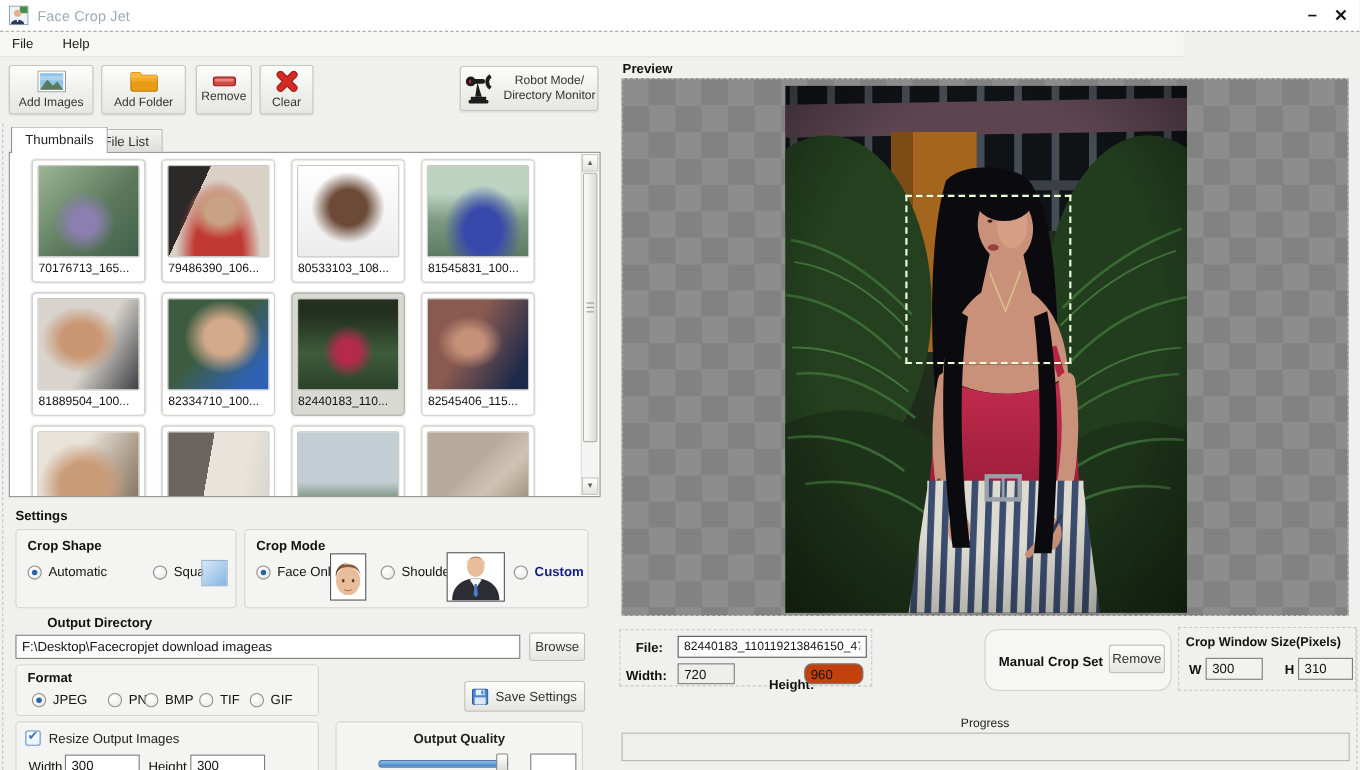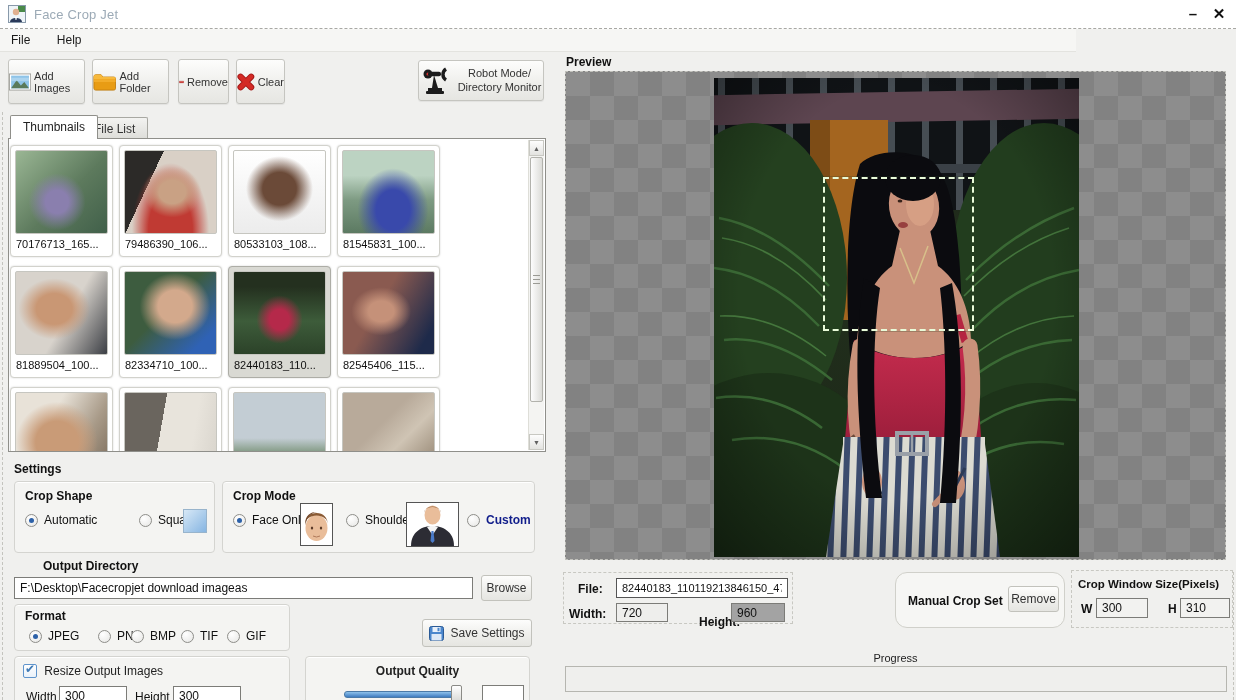--- a/index.html
+++ b/index.html
@@ -11,35 +11,35 @@
   .app-icon { position:absolute; left:8px; top:5px; width:18px; height:18px; }
   .title-text { position:absolute; left:34px; top:7px; font-size:13px; color:#9caab6; letter-spacing:.2px; }
   .win-btn { position:absolute; top:5px; font-size:15px; font-weight:bold; color:#111; width:22px; text-align:center; cursor:default; }
   .win-min { right:32px; }
   .win-close { right:6px; }
 
   .menubar { position:absolute; left:0; top:29px; width:1076px; height:23px; background:#f6f6f4; border-bottom:1px solid #e3e3df; }
   .menu-item { display:inline-block; padding:4px 11px 3px 11px; font-size:12px; color:#1a1a1a; }
 
   
-  .tbtn { position:absolute; display:flex; align-items:center; justify-content:center; gap:3px;
+  .tbtn { position:absolute; display:flex; flex-direction:column; align-items:center; justify-content:center; gap:3px;
           background:linear-gradient(#fdfdfc,#efefec 55%,#e6e6e2); border:1px solid #c5c5c0; border-radius:3px;
           font-size:11px; color:#333; box-shadow:0 1px 1px rgba(0,0,0,.06); }
   .tbtn-addimg { left:8px;  top:59px; width:77px; height:45px; }
   .tbtn-addfld { left:92px; top:59px; width:77px; height:45px; }
   .tbtn-remove { left:178px; top:59px; width:51px; height:45px; }
   .tbtn-clear  { left:236px; top:59px; width:49px; height:45px; }
   .tbtn-robot  { left:418px; top:60px; width:126px; height:41px; flex-direction:row; gap:7px; font-size:11px; text-align:center; line-height:1.25; }
 
   
   .tab { position:absolute; top:115px; height:23px; font-size:12px; padding:4px 12px 0 12px; border:1px solid #8f8f8a; border-bottom:none; border-radius:2px 2px 0 0; }
   .tab-active { left:10px; background:#fff; z-index:3; height:24px; }
   .tab-idle { left:81px; background:linear-gradient(#f3f3f1,#dededa); color:#333; top:117px; height:21px; border-color:#a8a8a2; }
   .thumb-panel { position:absolute; left:8px; top:138px; width:538px; height:314px; background:#fff; border:1px solid #8f8f8a; overflow:hidden; z-index:2; }
-  .thumb-grid { position:absolute; left:1px; top:6px; width:500px; display:flex; flex-wrap:wrap; gap:9px 6px; }
+  .thumb-grid { position:absolute; left:20px; top:6px; width:500px; display:flex; flex-wrap:wrap; gap:9px 15px; }
   .thumb-cell { width:103px; height:112px; background:#fff; border:1px solid #d2d2cc; border-radius:4px; box-shadow:0 0 2px rgba(0,0,0,.18); padding:4px; }
   .thumb-cell.selected { background:#d9d9d3; border-color:#adada6; }
   .thumb-img { width:93px; height:84px; border:1px solid #c6c6c0; border-radius:2px; }
   .thumb-name { font-size:11px; color:#111; margin-top:4px; padding-left:1px; white-space:nowrap; }
   .vscroll { position:absolute; right:1px; top:1px; width:16px; height:310px; background:#f4f4f2; border-left:1px solid #dedeD8; }
   .vs-arrow { position:absolute; left:0; width:15px; height:16px; background:linear-gradient(#fdfdfd,#e3e3e0); border:1px solid #c8c8c2; color:#606060; font-size:7px; text-align:center; line-height:15px; }
   .vs-up { top:0; } .vs-down { bottom:0; }
   .vs-thumb { position:absolute; left:1px; top:17px; width:13px; height:245px; background:linear-gradient(90deg,#fdfdfd,#dcdcd8); border:1px solid #b2b2ac; border-radius:2px; }
   .vs-grip { position:absolute; left:2px; top:117px; width:7px; border-top:1px solid #9a9a94; margin-bottom:2px; }
 
@@ -423,21 +423,21 @@
   </svg>
   <div class="crop-rect"></div>
 </div>
 
 <div class="file-group">
   <span class="flabel" style="left:14px; top:9px;">File:</span>
   <input class="val-input" style="position: absolute; left: 52px; top: 5px; width: 172px; height: 20px; font-size: 11px; border-color: rgb(85, 85, 85);" readonly="" value="82440183_110119213846150_47">
   <span class="flabel" style="left:5px; top:34px;">Width:</span>
   <input class="val-input" style="position: absolute; left: 52px; top: 30px; width: 52px; height: 19px; background: rgb(238, 238, 236);" readonly="" value="720">
   <span class="flabel" style="left:121px; top:42px;padding-left:14px;">Height:</span>
-  <input class="val-input" style="position: absolute; left: 167px; top: 30px; width: 54px; height: 19px; background: #a3a3a3;" readonly="" value="960">
+  <input class="val-input" style="position: absolute; left: 167px; top: 30px; width: 54px; height: 19px; background: #c2410c; border-radius: 7px;" readonly="" value="960">
 </div>
 
 <div class="mcrop-group">
   <span class="flabel" style="left:12px; top:21px;">Manual Crop Set</span>
   <div class="push-btn" style="left:112px; top:13px; width:51px; height:26px; position:absolute;">Remove</div>
 </div>
 
 <div class="cws-group">
   <span class="flabel" style="left:6px; top:7px; font-size:11.5px;">Crop Window Size(Pixels)</span>
   <span class="flabel" style="left:9px; top:31px;">W</span>

